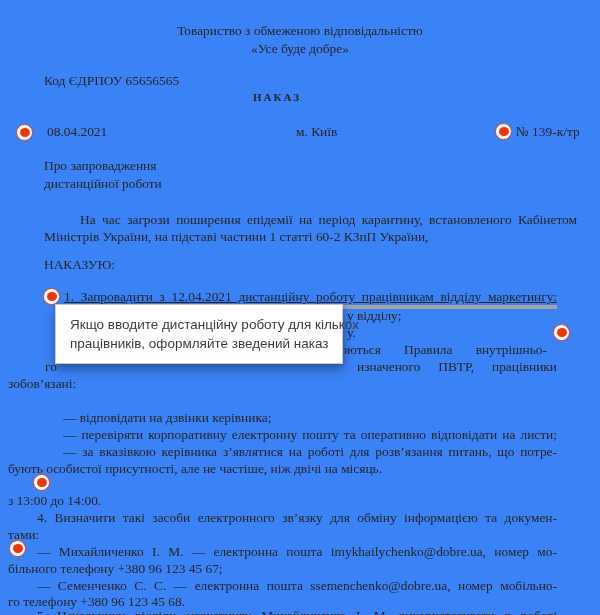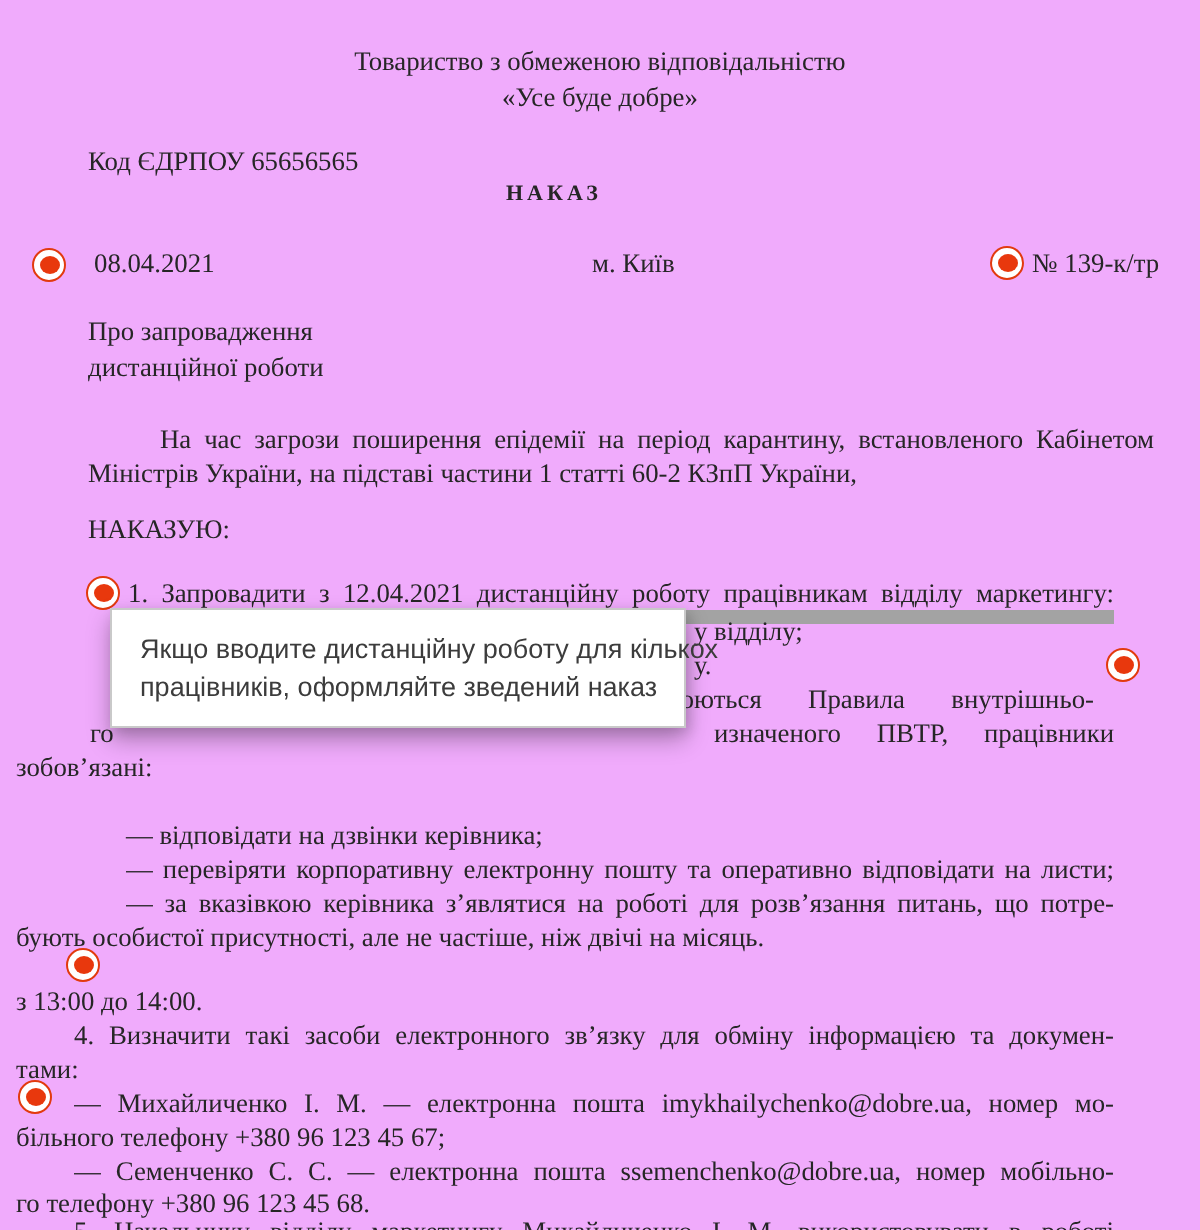--- a/index.html
+++ b/index.html
@@ -1,26 +1,26 @@
 <!DOCTYPE html>
 <html><head>
 <meta charset="utf-8">
 <style>
   html,body{margin:0;padding:0;}
   body{width:600px;height:615px;overflow:hidden;background:#ffffff;}
   .page{
-    position:relative;width:600px;height:615px;background:#f0abfc;
+    position:relative;width:600px;height:615px;background:#3b82f6;
     font-family:"Liberation Serif","DejaVu Serif",serif;
     font-size:13.4px;line-height:17px;color:#262626;
   }
   .ln{position:absolute;white-space:nowrap;}
   .jst{white-space:normal;text-align:justify;text-align-last:justify;overflow:hidden;height:17px;}
   .ctr{left:0;width:600px;text-align:center;white-space:nowrap;}
   .doc-title{font-weight:bold;font-size:11px;letter-spacing:2px;}
-  .u-line{border-bottom:7px solid #a3a3a3;}
+  .u-line{border-bottom:4px solid #a3a3a3;text-decoration:underline;}
   .marker{
     position:absolute;width:17px;height:17px;box-sizing:border-box;
     border:1.5px solid #e23a0e;border-radius:50%;background:#ffffff;
     display:flex;align-items:center;justify-content:center;cursor:pointer;
   }
   .marker .dot{width:10px;height:9px;border-radius:50%;background:#e8380d;}
   .tooltip{
     position:absolute;left:55px;top:304px;width:288px;height:60px;box-sizing:border-box;
     background:#ffffff;border:1px solid #c9c9c9;
     box-shadow:0 6px 11px rgba(0,0,0,0.28), 2px 2px 6px rgba(0,0,0,0.12);

